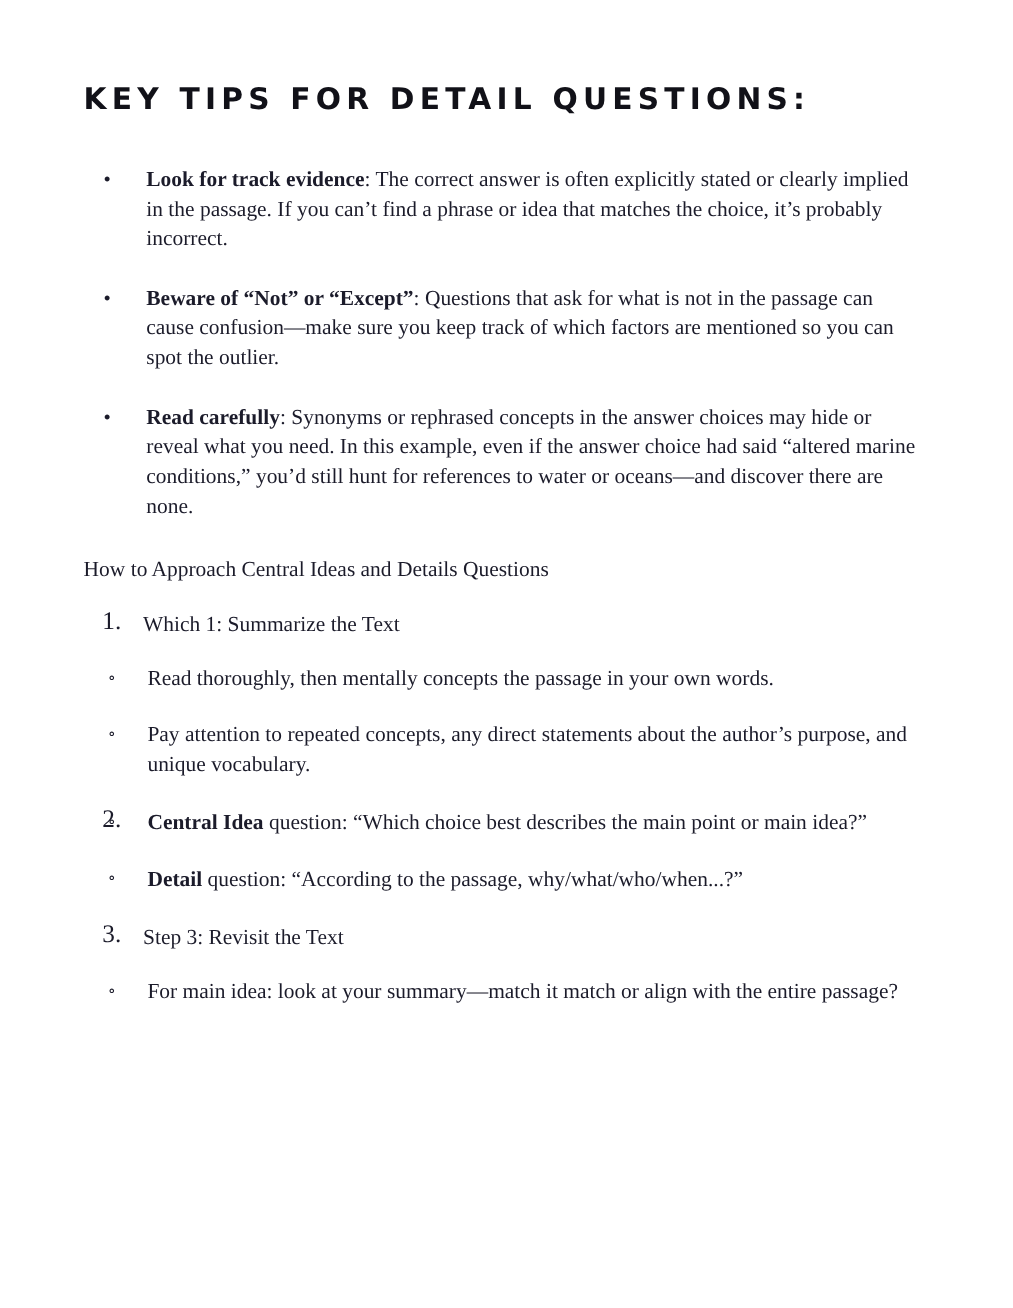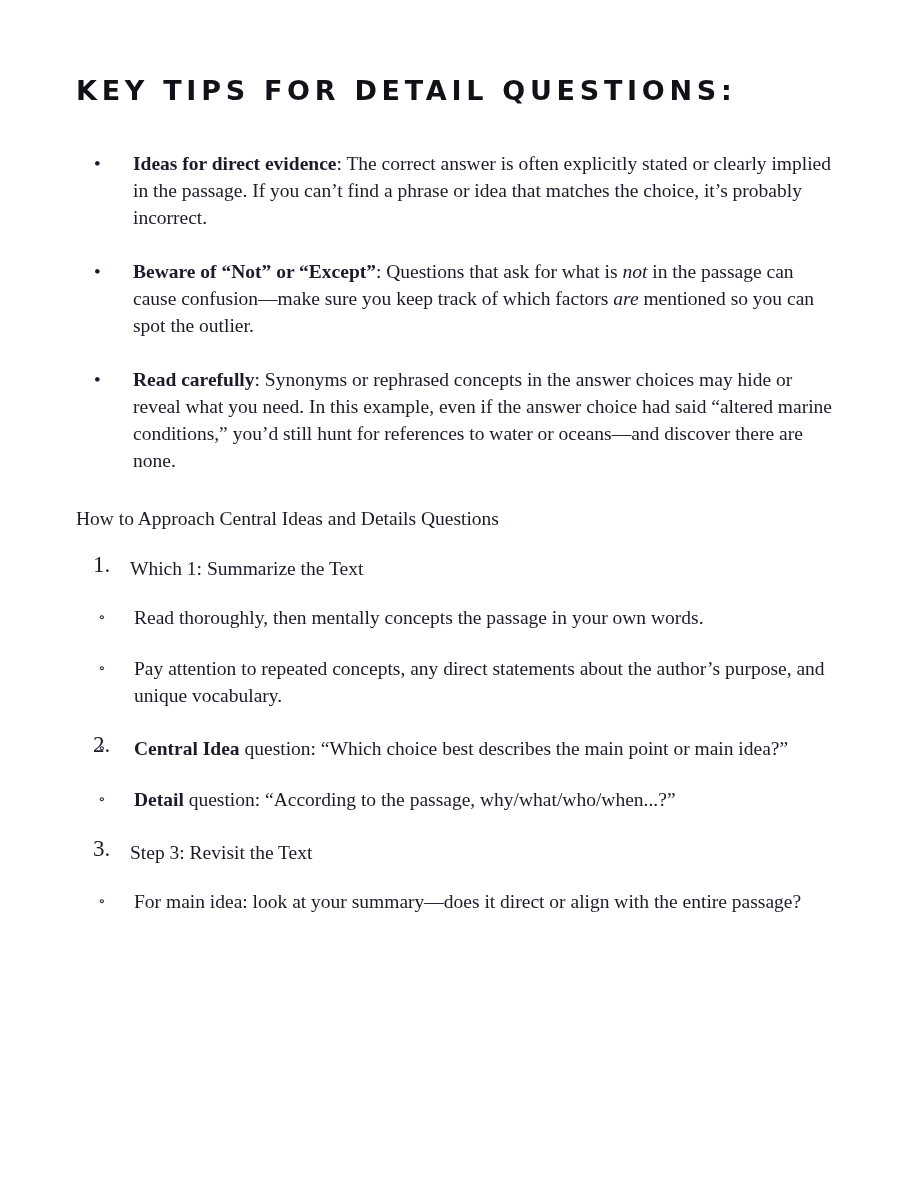--- a/index.html
+++ b/index.html
@@ -53,21 +53,21 @@
   .bullet-item:last-child { margin-bottom: 0; }
   .bullet-marker {
     position: absolute;
     left: 18px;
     top: 0;
     font-size: 19px;
     line-height: 27px;
     color: #1b1b2a;
   }
   .lead { font-weight: 700; }
-  .ital { font-style: italic; }
+  .ital { }
 
   
   .para {
     font-size: 19.5px;
     line-height: 27px;
     margin: 0;
     text-align: left;
   }
   .para-intro { margin-top: 31px; }
   .para-subhead { margin-top: 31px; }
@@ -128,21 +128,21 @@
 
 <div class="page">
   <div class="content">
 
     <h1 class="doc-heading">KEY TIPS FOR DETAIL QUESTIONS:</h1>
 
     <ul class="bullet-list">
 
       <li class="bullet-item">
         <span class="bullet-marker">•</span>
-        <span class="lead">Ideas for direct evidence</span><span>: The correct answer is often explicitly stated or clearly implied in the passage. If you can’t find a phrase or idea that matches the choice, it’s probably incorrect.</span>
+        <span class="lead">Look for track evidence</span><span>: The correct answer is often explicitly stated or clearly implied in the passage. If you can’t find a phrase or idea that matches the choice, it’s probably incorrect.</span>
       </li>
 
       <li class="bullet-item">
         <span class="bullet-marker">•</span>
         <span class="lead">Beware of “Not” or “Except”</span><span>: Questions that ask for what is </span><span class="ital">not</span><span> in the passage can cause confusion—make sure you keep track of which factors </span><span class="ital">are</span><span> mentioned so you can spot the outlier.</span>
       </li>
 
       <li class="bullet-item">
         <span class="bullet-marker">•</span>
         <span class="lead">Read carefully</span><span>: Synonyms or rephrased concepts in the answer choices may hide or reveal what you need. In this example, even if the answer choice had said “altered marine conditions,” you’d still hunt for references to water or oceans—and discover there are none.</span>
@@ -189,21 +189,21 @@
       </li>
 
       <li class="step-block">
         <div class="step-item">
           <span class="step-number">3.</span>
           <span class="step-title">Step 3: Revisit the Text</span>
         </div>
         <ul class="subs">
           <li class="sub-item">
             <span class="sub-marker">∘</span>
-            <span>For main idea: look at your summary—does it direct or align with the entire passage?</span>
+            <span>For main idea: look at your summary—match it match or align with the entire passage?</span>
           </li>
         </ul>
       </li>
 
     </ol>
 
   </div>
 </div>
 
 </body></html>

